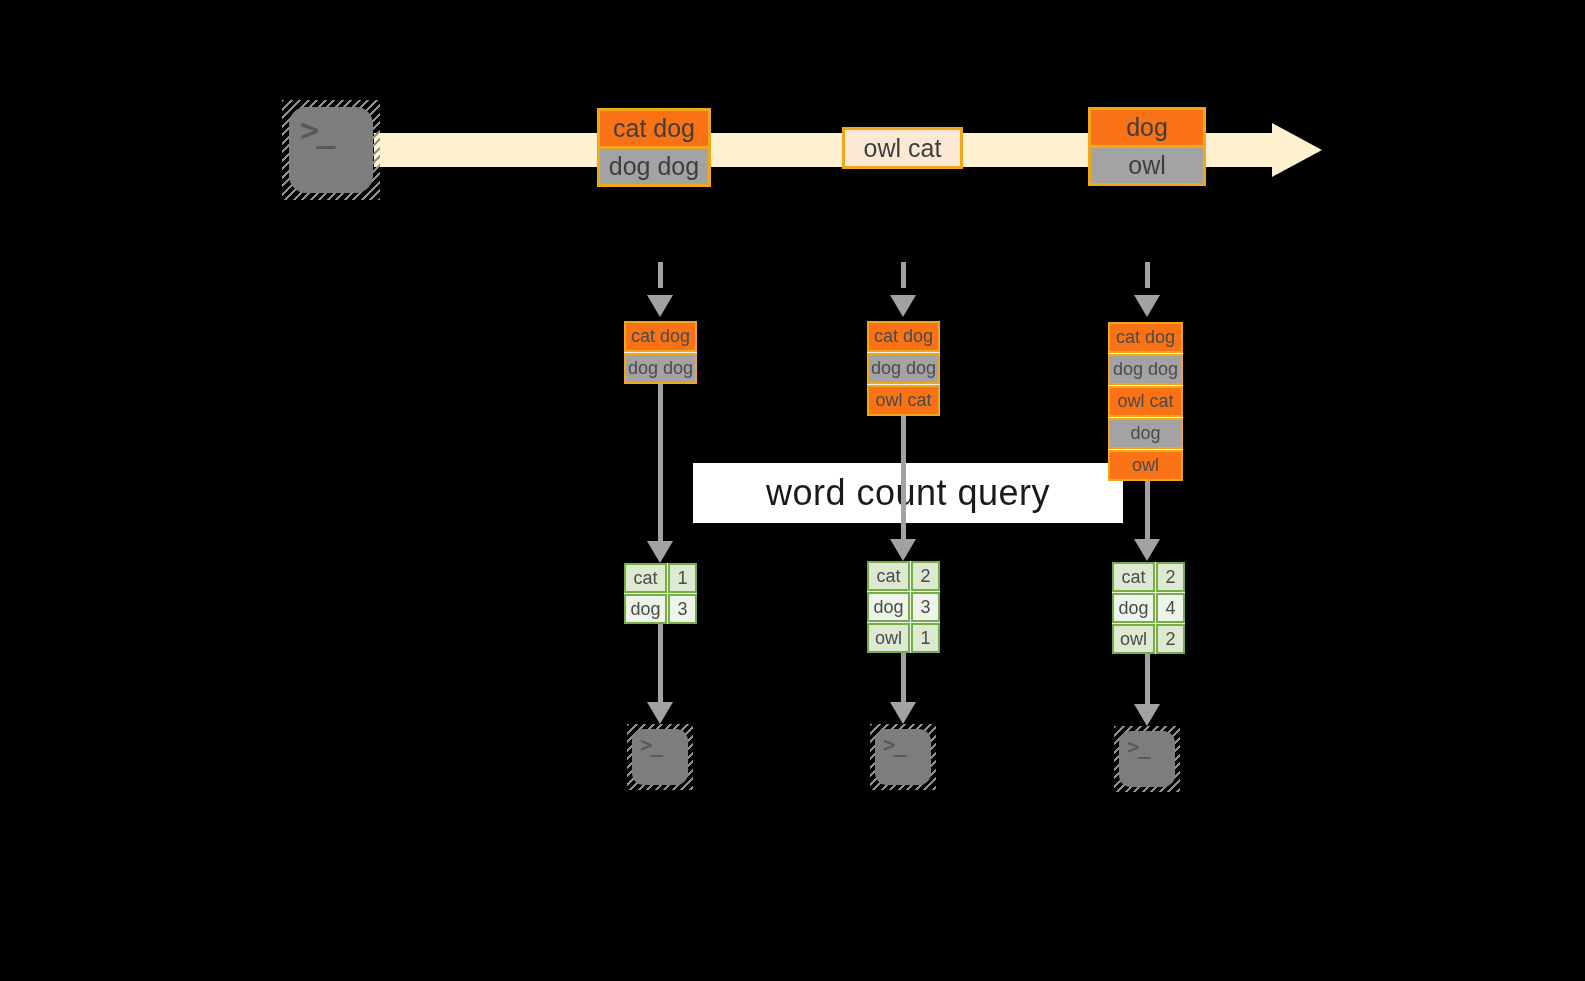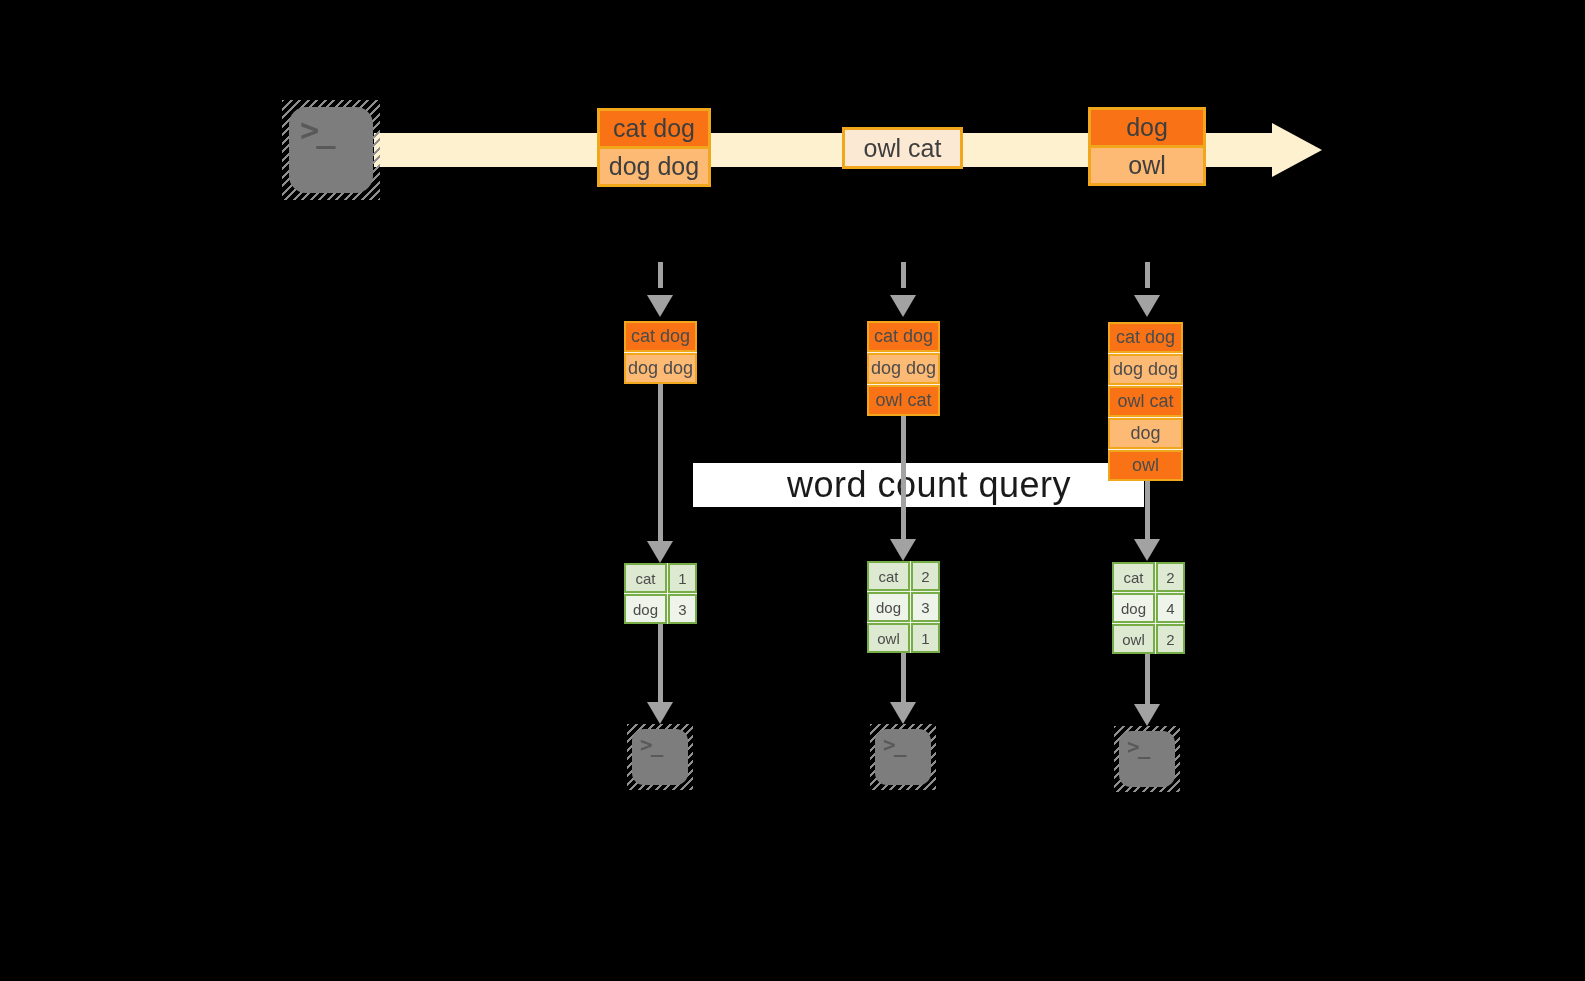--- a/index.html
+++ b/index.html
@@ -14,50 +14,50 @@
           border-top:27px solid transparent; border-bottom:27px solid transparent;
           border-left:50px solid #FDF1CF; z-index:0; }
   
   .sbox { position:absolute; box-sizing:border-box; border:3px solid #F0A71C;
           background:#FDF2E3; z-index:2; }
   .scell { height:35px; display:flex; align-items:center; justify-content:center;
           font-size:25px; color:#3E3E3E; }
   .scell.tall { height:36px; }
   .scell + .scell { border-top:3px solid #F0A71C; }
   .fill-dark  { background:#f97316; }
-  .fill-light { background:#fdba74; }
+  .fill-light { background:#a3a3a3; }
   .fill-mid   { background:#FBE9D3; }
   
   .abox { position:absolute; box-sizing:border-box; background:#FDF2E3; z-index:3; }
   .acell { box-sizing:border-box; border:2px solid #F0A71C; height:31px;
           display:flex; align-items:center; justify-content:center;
           font-size:18px; color:#4B4B4B; }
   .acell + .acell { margin-top:1px; }
   
   .gtable { position:absolute; box-sizing:border-box; background:#EEF4E9; z-index:2; }
   .grow { display:flex; }
   .grow + .grow { margin-top:1px; }
   .gcell { box-sizing:border-box; border:2px solid #76AD46; height:30px;
           display:flex; align-items:center; justify-content:center;
-          font-size:15px; color:#4B4B4B; }
+          font-size:18px; color:#4B4B4B; }
   .gword { width:43px; }
   .gnum  { width:29px; margin-left:1px; }
   .row-dark  .gcell { background:#DDE9D1; }
   .row-light .gcell { background:#EEF4E9; }
   
   .arrow-v { position:absolute; width:26px; display:flex; flex-direction:column;
           align-items:center; z-index:2; }
   .seg { width:5px; background:#A2A2A2; }
   .tri { width:0; height:0; border-left:13px solid transparent;
           border-right:13px solid transparent; border-top:22px solid #A2A2A2; }
   .gap { height:7px; }
   
-  .banner { position:absolute; left:693px; top:463px; width:430px; height:44px;
+  .banner { position:absolute; left:693px; top:463px; width:430px; height:60px;
           background:#FFFFFF; z-index:1; display:flex; align-items:center;
-          justify-content:center;padding-left:21px; }
+          justify-content:center; }
   .banner span { font-size:36px; font-weight:300; color:#1A1A1A;
           letter-spacing:0.5px; white-space:nowrap; }
   
   .term { position:absolute; z-index:2; }
   .term-hatch { position:absolute; inset:0;
           background:repeating-linear-gradient(135deg,#8F8F8F 0 2px,transparent 2px 6px); }
   .term-body { position:absolute; inset:7px; background:#7D7D7D; border-radius:17px; }
   .term-glyph { position:absolute; left:11px; top:4px;
           font-family:"DejaVu Sans Mono", monospace; font-weight:bold;
           font-size:32px; color:#595959; letter-spacing:-3px; }

